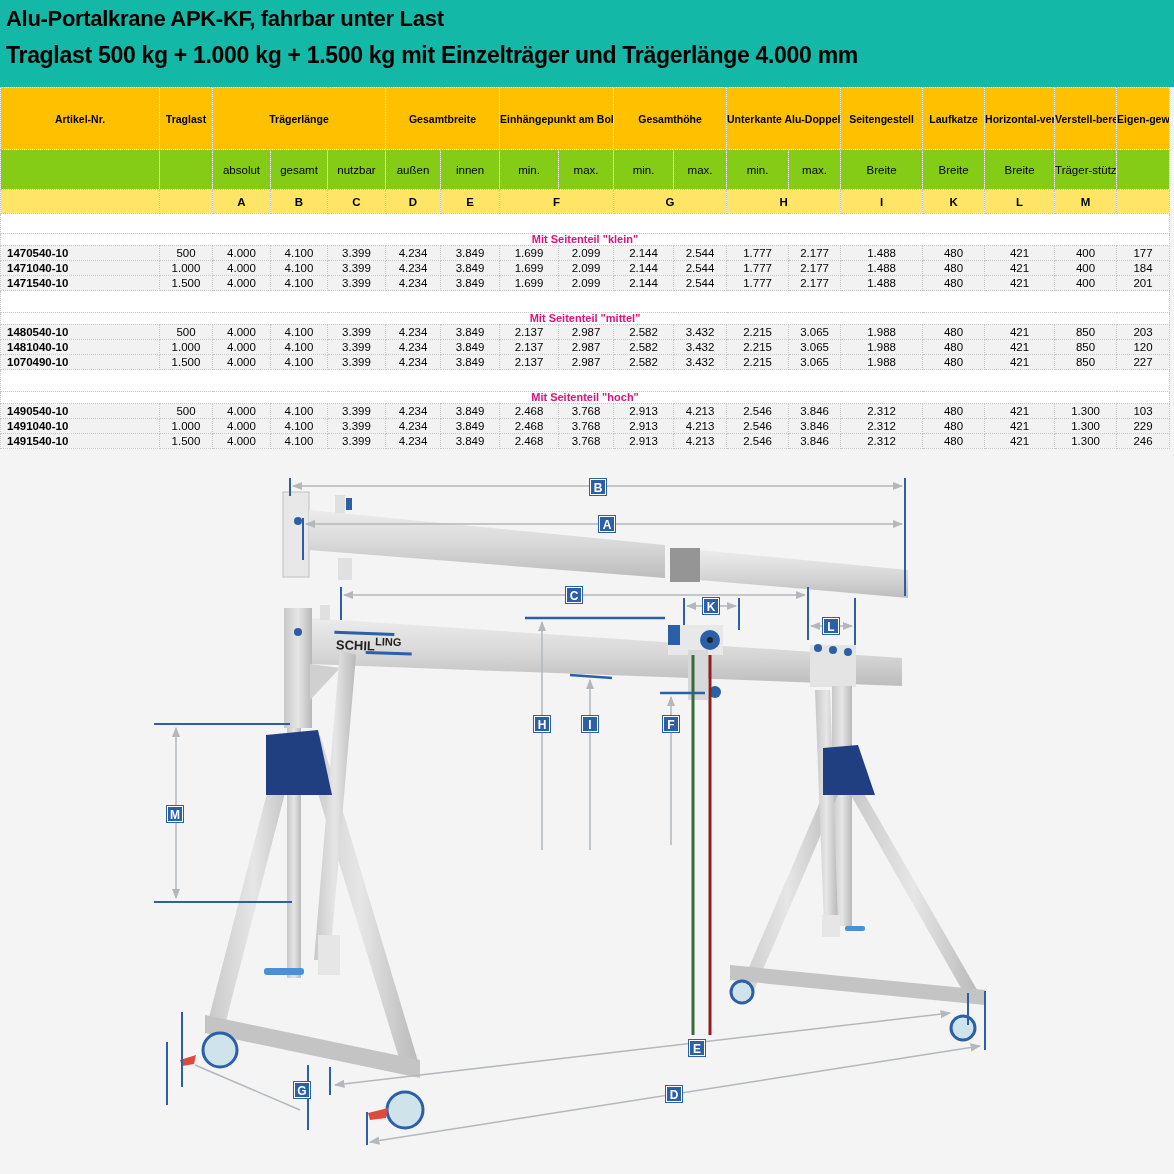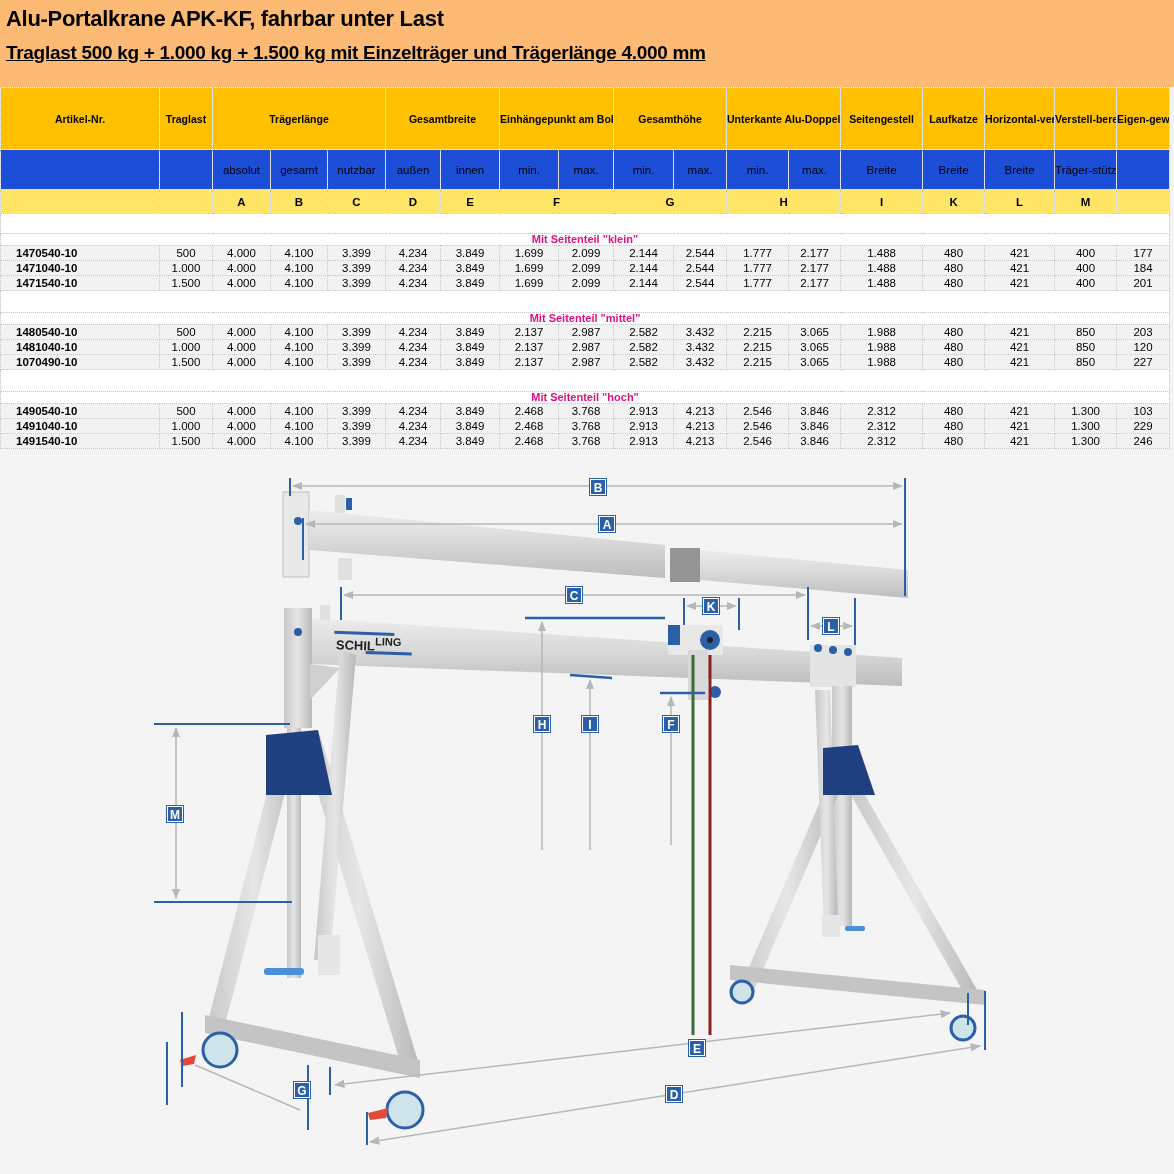--- a/index.html
+++ b/index.html
@@ -1,32 +1,32 @@
 <!DOCTYPE html>
 <html><head>
 <meta charset="utf-8">
 <style>
   * { box-sizing: border-box; margin: 0; padding: 0; }
   html, body { width: 1174px; height: 1174px; background: #f4f4f4; overflow: hidden; }
   body { font-family: "DejaVu Sans", sans-serif; color: #000; position: relative; }
 
-  .title-band { position: absolute; left: 0; top: 0; width: 1174px; height: 87px; background: #fdba74; }
+  .title-band { position: absolute; left: 0; top: 0; width: 1174px; height: 87px; background: #14b8a6; }
   .title { position: absolute; left: 6px; top: 6px; font-family: "Liberation Sans", sans-serif; font-size: 22px; font-weight: bold; letter-spacing: -0.3px; }
-  .subtitle { position: absolute; left: 6px; top: 42px; font-family: "Liberation Sans", sans-serif; font-size: 19px; font-weight: bold; letter-spacing: -0.3px; text-decoration: underline; }
+  .subtitle { position: absolute; left: 6px; top: 42px; font-family: "Liberation Sans", sans-serif; font-size: 23px; font-weight: bold; letter-spacing: -0.3px; }
 
   table.spec { position: absolute; left: 0; top: 87px; width: 968px; border-collapse: collapse; table-layout: fixed; font-family: "Liberation Sans", sans-serif; }
   table.spec td { border: 1px dotted #c8c8c8; text-align: center; vertical-align: middle; padding: 0; overflow: hidden; white-space: nowrap; }
   .h1 td { background: #ffc000; height: 62px; font-size: 10.5px; font-weight: bold; line-height: 16px; white-space: normal; }
-  .h2 td { background: #1d4ed8; height: 40px; font-size: 11.5px; line-height: 16px; white-space: normal; }
+  .h2 td { background: #84cc16; height: 40px; font-size: 11.5px; line-height: 16px; white-space: normal; }
   .h3 td { background: #ffe566; height: 24px; font-size: 11.5px; font-weight: bold; }
   .h4 td { background: #ffe566; height: 16px; font-size: 11.5px; line-height: 14px; }
   .gap td { background: #ffffff; border: none; height: 20px; }
   .group td { background: #ffffff; border: none; height: 11px; text-align: left; color: #e0117f; font-weight: bold; font-size: 11px; line-height: 11px; padding-left: 3px; vertical-align: bottom; }
   .row td { background: #f2f2f2; height: 15px; font-size: 11.5px; line-height: 14px; }
-  .row td.art { text-align: left; font-weight: bold; padding-left: 15px; vertical-align: bottom; line-height: 13px; }
+  .row td.art { text-align: left; font-weight: bold; padding-left: 6px; vertical-align: bottom; line-height: 13px; }
   .row.last td { border-bottom: 1px dotted #c8c8c8; }
   .spacer td { background: #ffffff; border: none; height: 22px; }
 
   .diagram { position: absolute; left: 0; top: 458px; width: 1174px; height: 716px; }
   .dim-label { position: absolute; width: 16px; height: 16px; background: #2b5fa8; color: #fff; font-family: "Liberation Sans", sans-serif; font-weight: bold; font-size: 12px; text-align: center; line-height: 16px; border: 1px solid #ffffff; outline: 1px solid #2b5fa8; }
   .logo { position: absolute; left: 336px; top: 177px; font-family: "Liberation Sans", sans-serif; font-weight: bold; font-size: 13px; color: #222; transform: rotate(2deg); }
   .logo .bar { position: absolute; left: -2px; top: -3px; width: 60px; height: 3px; background: #2b5fa8; }
   .logo .bar2 { position: absolute; left: 30px; top: 16px; width: 46px; height: 3px; background: #2b5fa8; }
 </style>
 </head>

